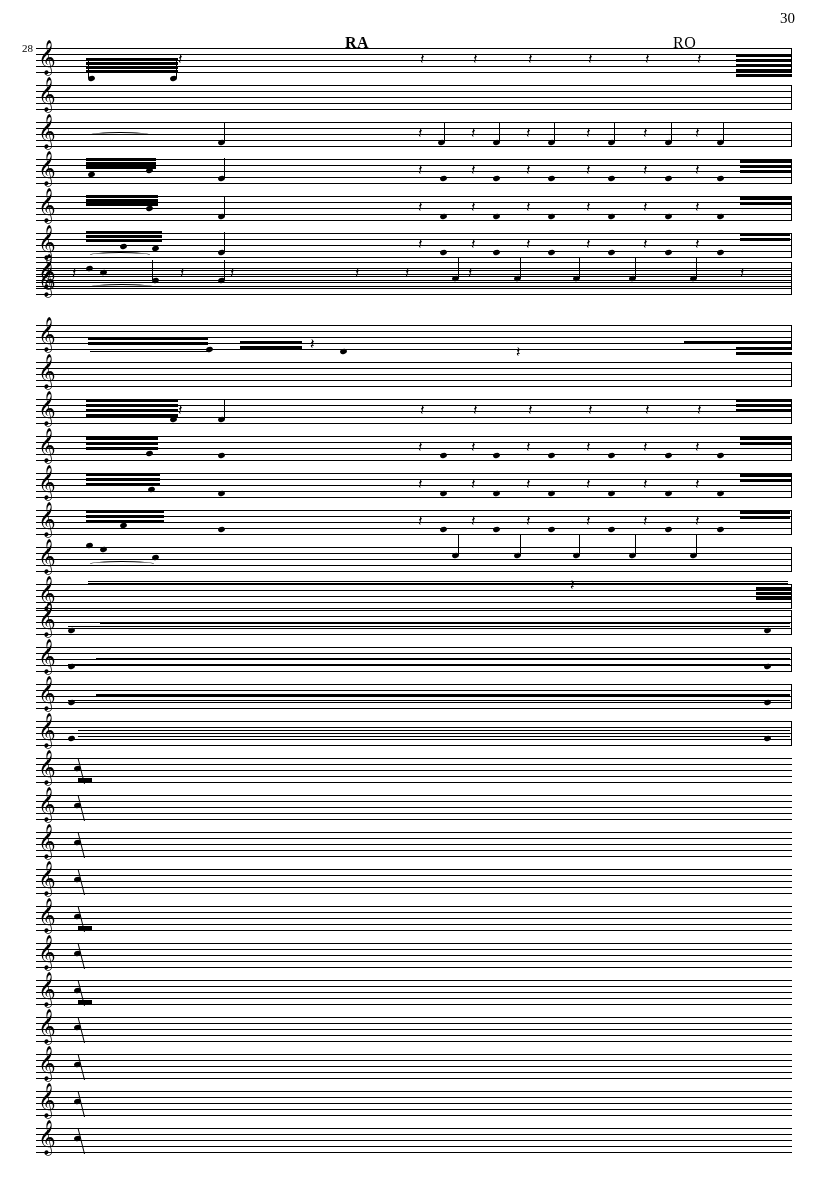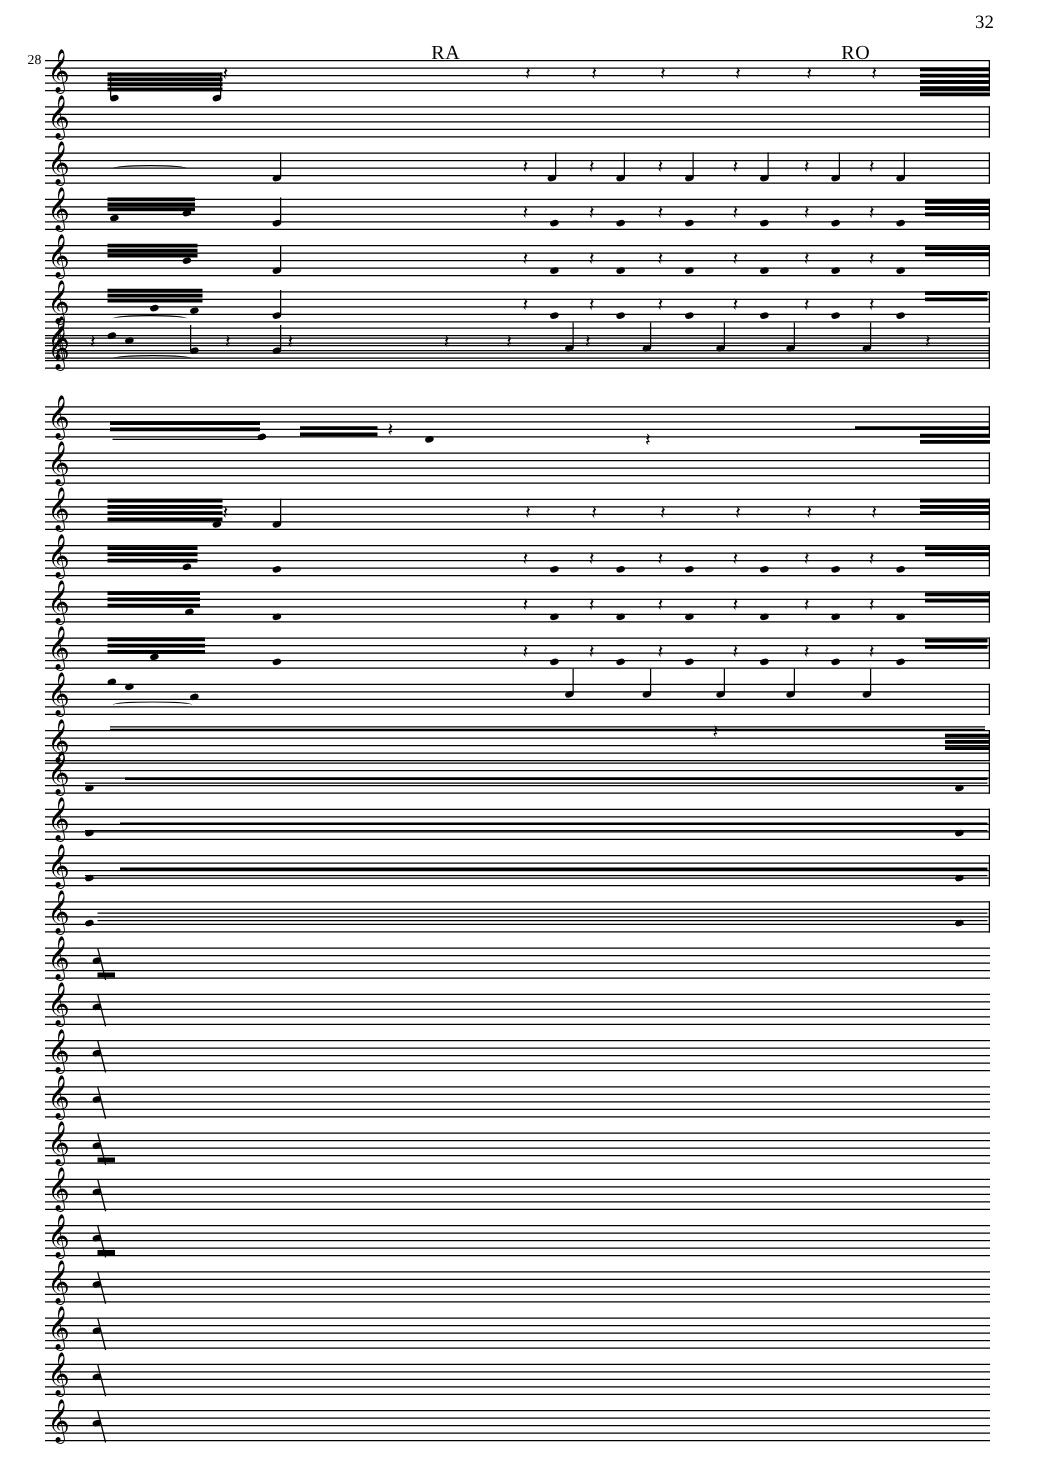--- a/index.html
+++ b/index.html
@@ -119,24 +119,24 @@
     width: 1px;
     background: #000000;
     transform-origin: bottom center;
   }
 </style>
 </head>
 <body>
 
 <div id="page">
 
-  <div class="page-number">32</div>
+  <div class="page-number">30</div>
   <div class="measure-number">28</div>
 
-  <div class="syllable" style="left:345px; top:34px;">RA</div>
+  <div class="syllable" style="left:345px; top:34px;font-weight:bold;">RA</div>
   <div class="syllable" style="left:673px; top:34px;">RO</div>
 
   <div class="system" style="top:48px; height:260px;">
 
     <div class="staff" style="top:0px;">
       <div class="line"></div>
         <div class="line"></div>
         <div class="line"></div>
         <div class="line"></div>
         <div class="line"></div>

